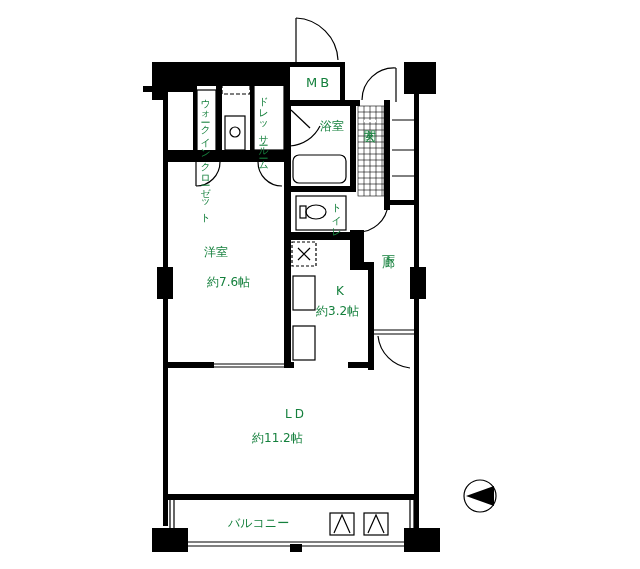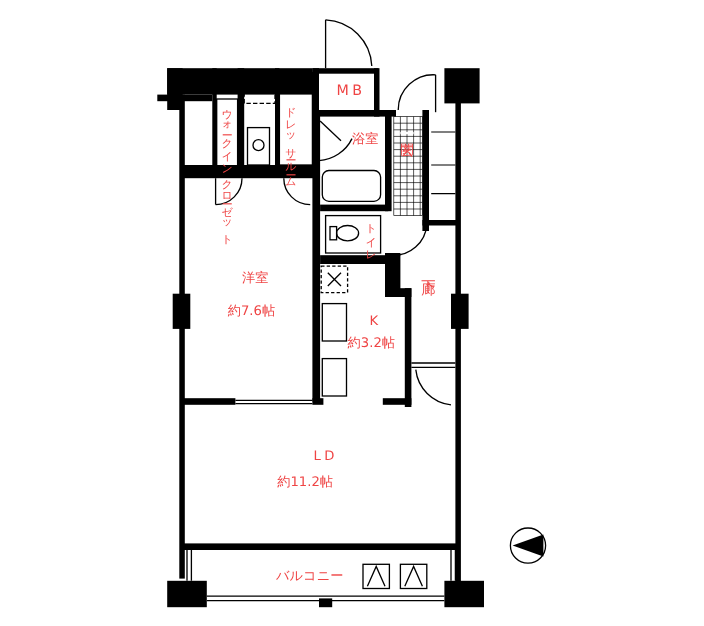--- a/index.html
+++ b/index.html
@@ -1,18 +1,18 @@
 <!DOCTYPE html>
 <html><head>
 <meta charset="utf-8">
 <style>
   html, body { margin:0; padding:0; background:#ffffff; }
   body { width:640px; height:569px; position:relative; overflow:hidden; font-family:"DejaVu Sans", sans-serif; }
   #plan { position:absolute; left:0; top:0; }
-  .lbl { position:absolute; color:#ef4444; font-size:12px; line-height:1; white-space:nowrap; }
+  .lbl { position:absolute; color:#15803d; font-size:12px; line-height:1; white-space:nowrap; }
   .vert { writing-mode: vertical-rl; font-size:10px; letter-spacing:1px; }
 </style>
 </head>
 <body>
 
 <svg id="plan" width="640" height="569" viewBox="0 0 640 569" xmlns="http://www.w3.org/2000/svg">
   <g fill="#000" stroke="none">
 
     <rect x="152" y="62" width="132" height="24"></rect>
     <rect x="143" y="86" width="50" height="6"></rect>
@@ -128,24 +128,24 @@
 </svg>
 
 <span class="lbl" style="left:306px;top:76px;font-size:13px;letter-spacing:3px">MB</span>
 <span class="lbl vert" style="left:200px;top:92px">ウォークインクローゼット</span>
 <span class="lbl vert" style="left:258px;top:90px">ドレッサールーム</span>
 <span class="lbl" style="left:320px;top:120px">浴室</span>
 <span class="lbl vert" style="left:364px;top:120px;font-size:12px;background:#fff">玄関</span>
 <span class="lbl vert" style="left:331px;top:196px">トイレ</span>
 <span class="lbl vert" style="left:382px;top:244px;font-size:13px">廊下</span>
 
-<span class="lbl" style="left:220px;top:246px">洋室</span>
+<span class="lbl" style="left:204px;top:246px">洋室</span>
 <span class="lbl" style="left:207px;top:276px">約7.6帖</span>
 
 <span class="lbl" style="left:336px;top:285px">K</span>
 <span class="lbl" style="left:316px;top:305px">約3.2帖</span>
 
 <span class="lbl" style="left:285px;top:408px;letter-spacing:3px">LD</span>
 <span class="lbl" style="left:252px;top:432px">約11.2帖</span>
 
-<span class="lbl" style="left:251px;top:517px">バルコニー</span>
+<span class="lbl" style="left:228px;top:517px">バルコニー</span>
 
 <span class="lbl" style="left:464px;top:480px;width:32px;height:32px"></span>
 
 </body></html>

